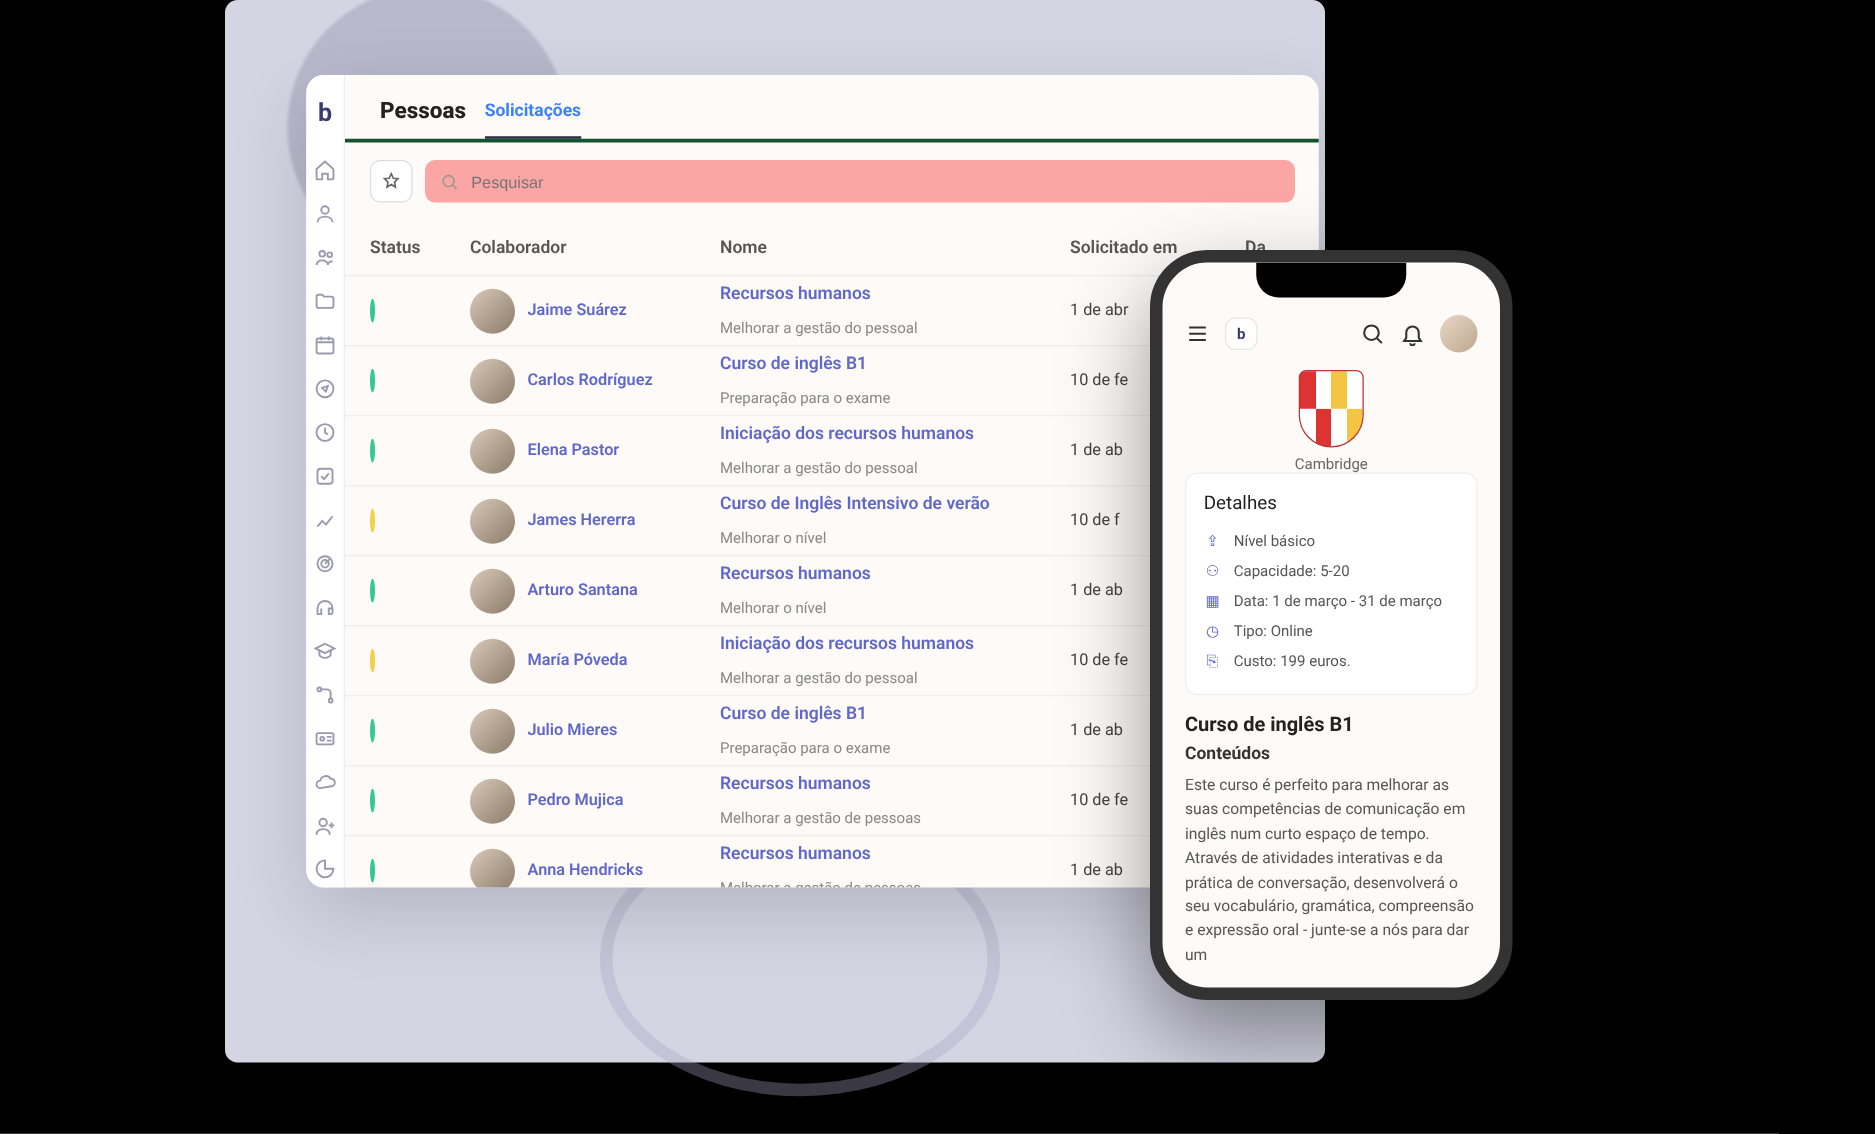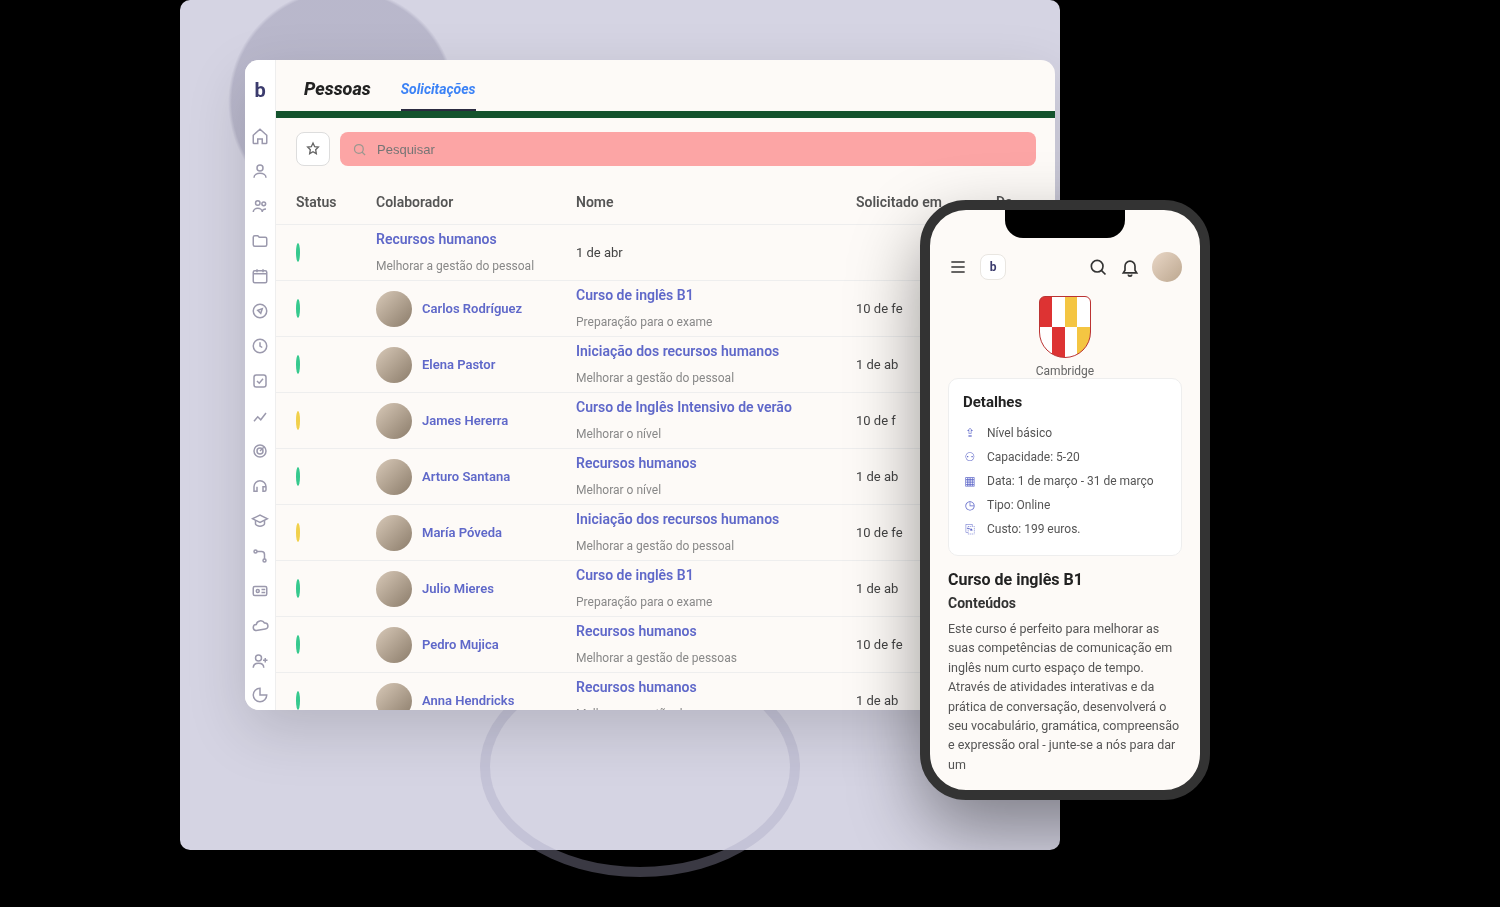--- a/index.html
+++ b/index.html
@@ -73,24 +73,23 @@
     cursor: pointer;
   }
   .main {
     flex: 1;
     display: flex;
     flex-direction: column;
   }
   .tabs {
     display: flex;
     align-items: flex-end;
-    gap: 30px;
+    gap: 15px;
     padding: 18px 28px 0 28px;
-    border-bottom: 7px solid #14532d;
-    font-style: italic;
+    border-bottom: 3px solid #14532d;
   }
   .tab {
     padding-bottom: 12px;
     font-size: 18px;
     color: #3b82f6;
     cursor: pointer;
   }
   .tab.title {
     font-weight: 800;
     color: #222;
@@ -255,21 +254,21 @@
   }
   .details-card {
     background: #fff;
     border-radius: 10px;
     padding: 14px;
     border: 1px solid #eee;
     margin-bottom: 14px;
   }
   .details-card h4 {
     font-size: 15px;
-    font-weight: 700;
+    font-weight: 400;
     color: #222;
     margin-bottom: 10px;
   }
   .detail-row {
     display: flex; align-items: center; gap: 10px;
     font-size: 12px;
     color: #555;
     padding: 5px 0;
   }
   .detail-row .di {
@@ -432,20 +431,24 @@
       <div class="thead">
         <div>Status</div>
         <div>Colaborador</div>
         <div>Nome</div>
         <div>Solicitado em</div>
         <div>Da</div>
       </div>
       <div id="tbody">
           <div class="trow">
     <div><span class="status-dot status-green"></span></div>
+    <div class="collab">
+      <span class="avatar"></span>
+      <span class="collab-name">Jaime Suárez</span>
+    </div>
     <div class="nome-cell">
       <div class="nome-title">Recursos humanos</div>
       <div class="nome-sub">Melhorar a gestão do pessoal</div>
     </div>
     <div class="date-cell">1 de abr</div>
     <div></div>
   </div>
           <div class="trow">
     <div><span class="status-dot status-green"></span></div>
     <div class="collab">

